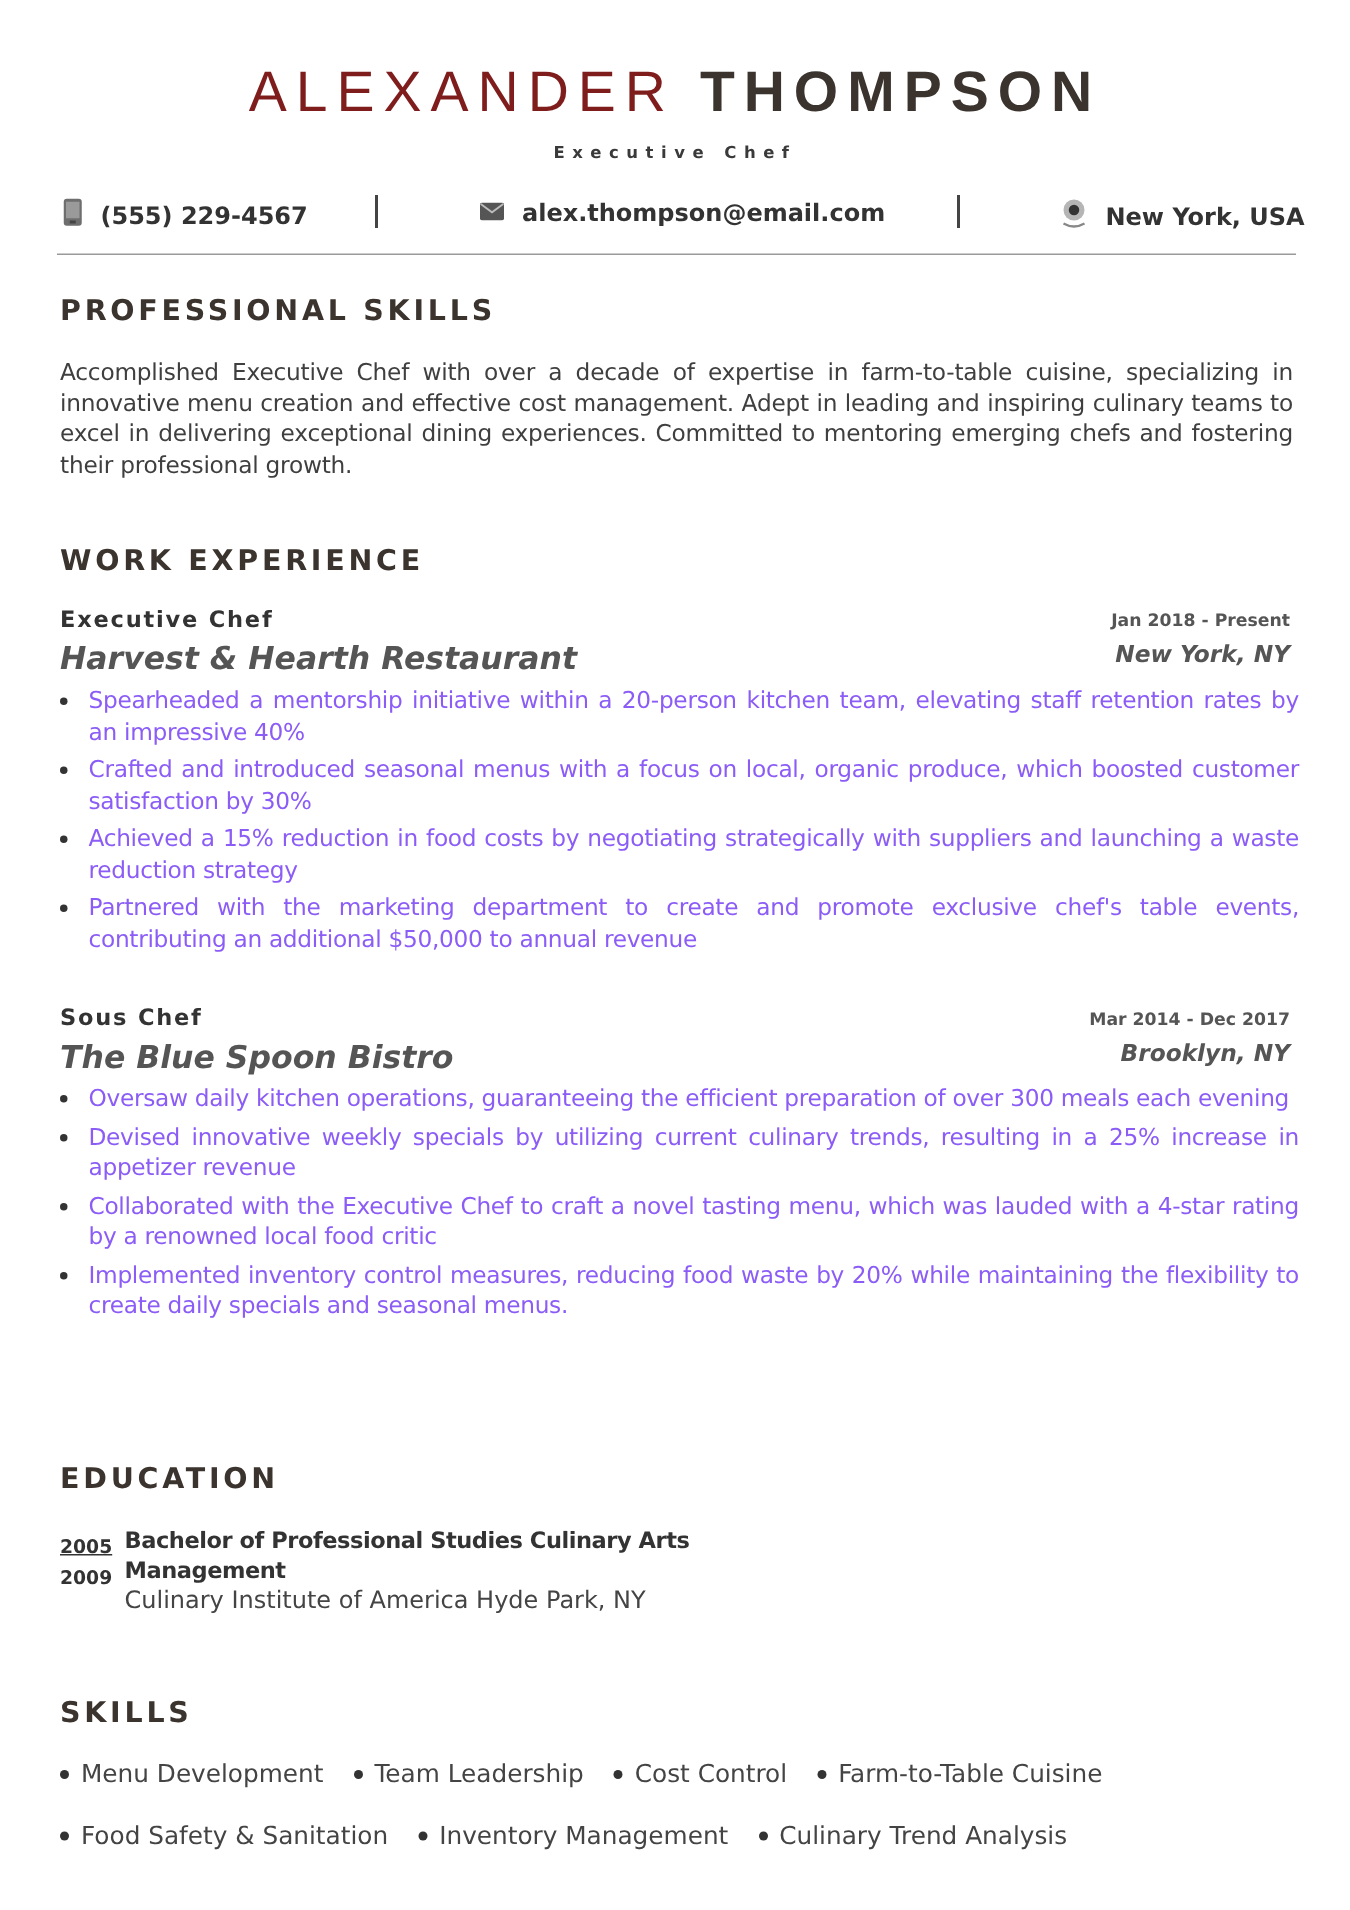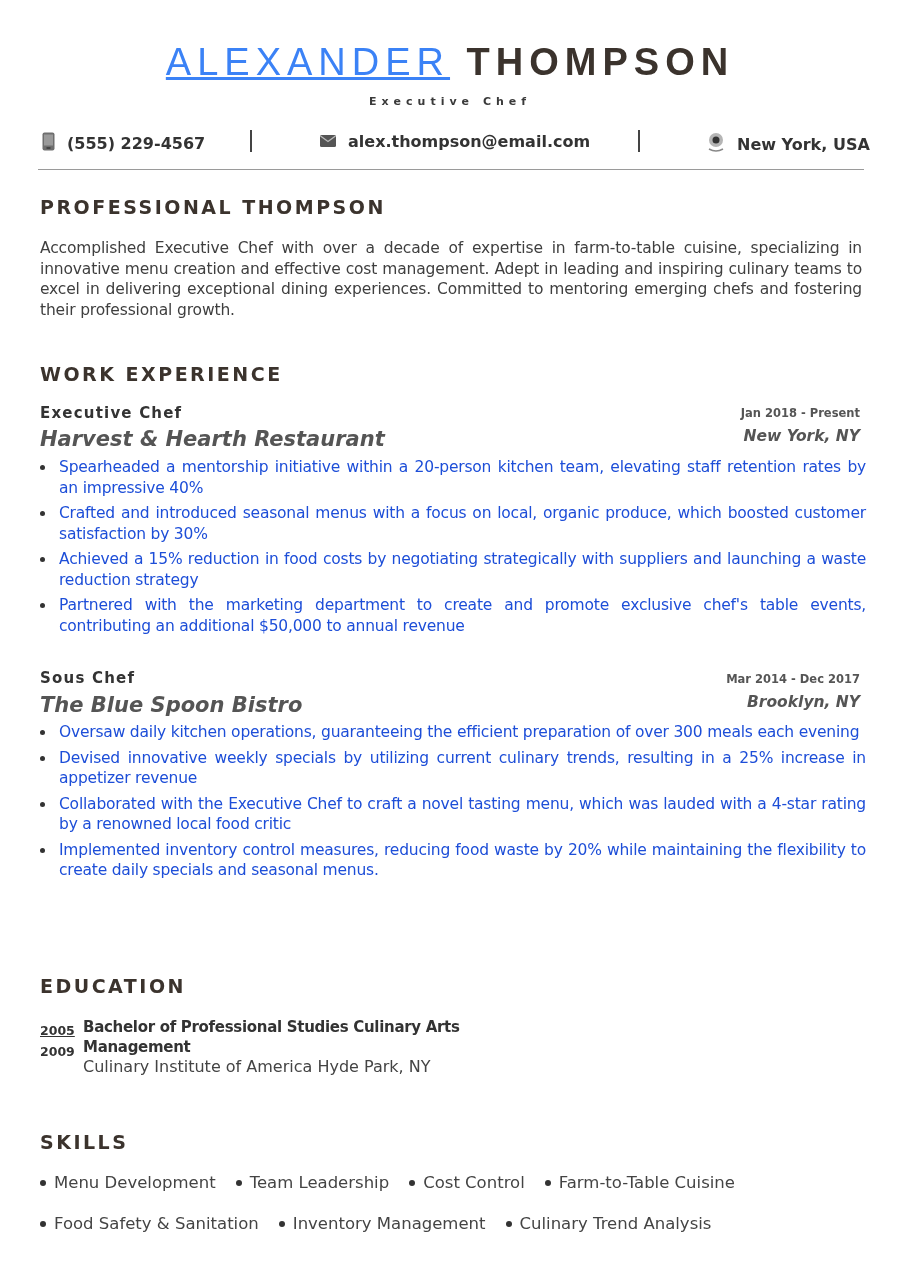--- a/index.html
+++ b/index.html
@@ -11,21 +11,21 @@
       overflow: hidden;
     }
     .page { position: absolute; left: 0; top: 0; width: 900px; height: 1273px; }
 
     
     .name {
       position: absolute; top: 40px; left: 0; width: 900px; text-align: center;
       font-family: "Liberation Sans", sans-serif;
       font-size: 38px; letter-spacing: 6px; line-height: 44px;
     }
-    .name .first { color: #3b82f6; font-weight: normal; text-decoration: underline; }
+    .name .first { color: #7f1d1d; font-weight: normal; }
     .name .last { color: #3b332d; font-weight: bold; }
     .title {
       position: absolute; top: 95px; left: 0; width: 900px; text-align: center;
       font-family: "DejaVu Sans", sans-serif;
       font-size: 11px; letter-spacing: 5px; color: #3a3a3a; font-weight: bold;
     }
     .contact-row {
       position: absolute; top: 128px; left: 40px; width: 825px; height: 28px;
       font-family: "DejaVu Sans", sans-serif; font-weight: bold; font-size: 16px; color: #333;
     }
@@ -58,21 +58,21 @@
       position: absolute; right: 40px; font-weight: bold; font-size: 11.5px; color: #555;
     }
     .job-loc {
       position: absolute; right: 40px; font-weight: bold; font-style: italic; font-size: 15.5px; color: #555;
     }
     ul.bullets {
       position: absolute; left: 40px; width: 826px; list-style: none;
     }
     ul.bullets li {
       position: relative; padding-left: 19px; margin-bottom: 5px;
-      font-size: 15.5px; line-height: 20.5px; color: #1d4ed8;
+      font-size: 15.5px; line-height: 20.5px; color: #8b5cf6;
       text-align: justify; letter-spacing: -0.2px;
     }
     ul.bullets li .dot {
       position: absolute; left: 0; top: 8px; width: 5px; height: 5px; border-radius: 50%; background: #333;
     }
 
     
     .edu-years { position: absolute; left: 40px; top: 1020px; font-weight: bold; font-size: 12.5px; color: #333; line-height: 21px; }
     .edu-years .y1 { text-decoration: underline; display: block; }
     .edu-years .y2 { display: block; }
@@ -124,21 +124,21 @@
           <circle cx="9" cy="8" r="7" fill="#b5b5b5"></circle>
           <circle cx="9" cy="8" r="3.5" fill="#333"></circle>
           <path d="M2 17 Q9 21 16 17" stroke="#888" stroke-width="1.5" fill="none"></path>
         </svg>
       </span>
       <span>New York, USA</span>
     </div>
   </div>
   <div class="rule"></div>
 
-  <div class="section-heading" style="top:196px;">PROFESSIONAL THOMPSON</div>
+  <div class="section-heading" style="top:196px;">PROFESSIONAL SKILLS</div>
   <div class="para" style="top:238px;">Accomplished Executive Chef with over a decade of expertise in farm-to-table cuisine, specializing in innovative menu creation and effective cost management. Adept in leading and inspiring culinary teams to excel in delivering exceptional dining experiences. Committed to mentoring emerging chefs and fostering their professional growth.</div>
 
   <div class="section-heading" style="top:363px;">WORK EXPERIENCE</div>
 
   <div class="job-title" style="top:404px;">Executive Chef</div>
   <div class="job-dates" style="top:406px;">Jan 2018 - Present</div>
   <div class="job-company" style="top:427px;">Harvest &amp; Hearth Restaurant</div>
   <div class="job-loc" style="top:427px;">New York, NY</div>
   <ul class="bullets" style="top:457px;">
     <li><span class="dot"></span><span>Spearheaded a mentorship initiative within a 20-person kitchen team, elevating staff retention rates by an impressive 40%</span></li>

